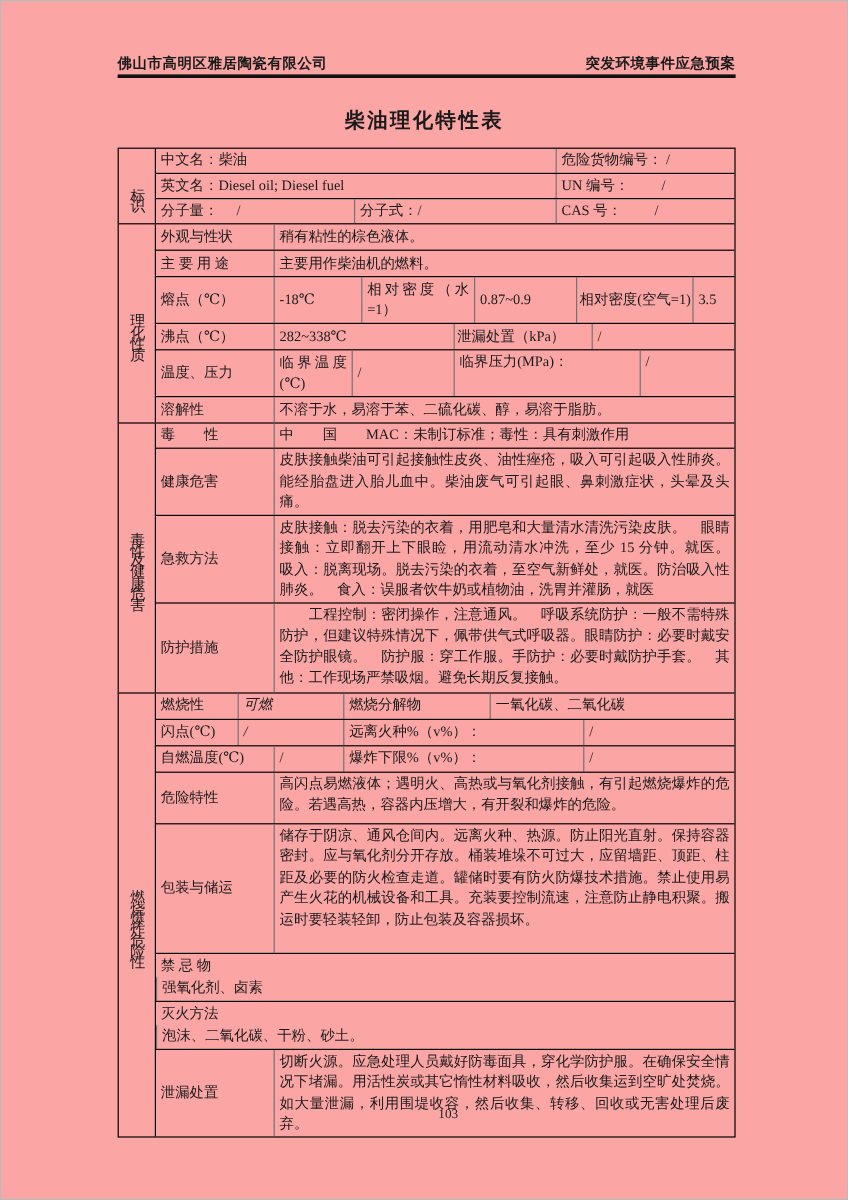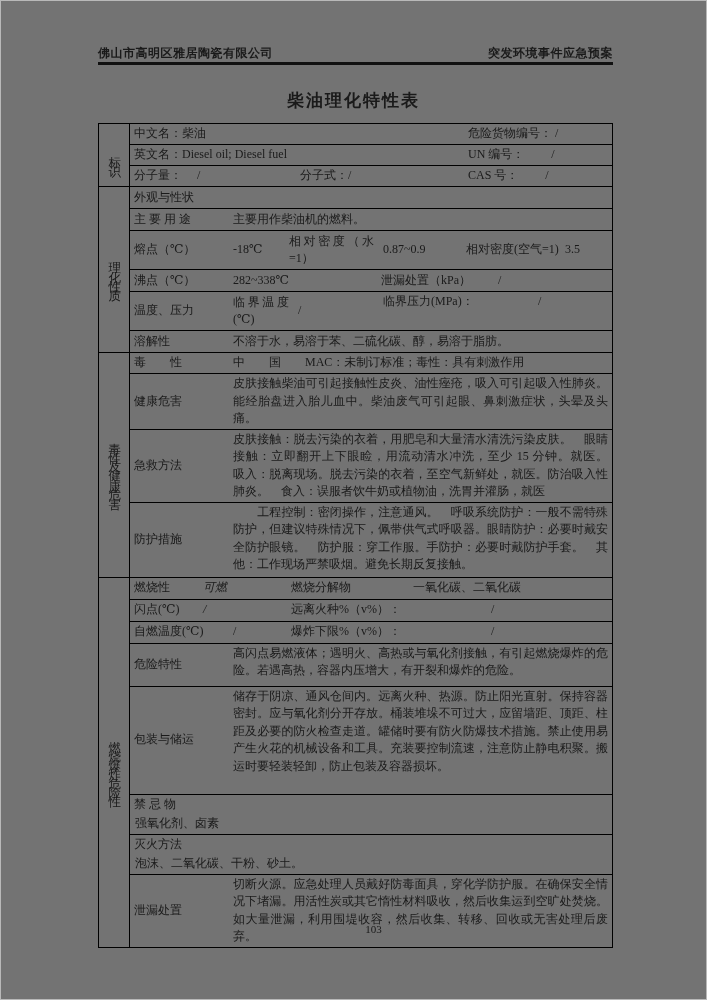--- a/index.html
+++ b/index.html
@@ -1,18 +1,18 @@
 <!DOCTYPE html>
 <html><head>
 <meta charset="utf-8">
 <style>
   html,body { margin:0; padding:0; background:#e8e8e8; }
   .page {
     position:relative; width:705px; height:998px; margin:0 auto;
-    background:#737373; border:1px solid #b9b9b9; box-sizing:content-box;
+    background:#fca5a5; border:1px solid #b9b9b9; box-sizing:content-box;
     font-family:"Liberation Serif","DejaVu Serif",serif; color:#1a1a1a;
   }
   .hdr {
     position:absolute; top:44px; left:97px; width:515px;
     display:flex; justify-content:space-between;
     font-size:12px; font-weight:bold; letter-spacing:0.5px;
   }
   .hdr-rule { position:absolute; top:61px; left:97px; width:515px; height:3px; background:#111; }
   .title {
     position:absolute; top:88px; left:0; width:100%; margin:0;
@@ -39,21 +39,21 @@
   }
   .tr .td:first-child { border-left:none; }
   .fill { flex:1 1 auto; }
   .cv { display:flex; align-items:center; }
   .jt { text-align:justify; }
   .tight { padding-left:2px; padding-right:1px; }
   .h20 { min-height:20px; } .h21 { min-height:21px; } .h22 { min-height:22px;flex-direction:column; }
   .h38 { min-height:38px; } .h42 { min-height:42px; } .h64 { min-height:64px; }
   .h70 { min-height:70px; } .h74 { min-height:74px; } .h107 { min-height:107px; }
   .w56 { width:56px; } .w58 { width:58px; } .w65 { width:65px; } .w68 { width:68px; }
-  .w85 { width:85px; } .w88 { width:88px;font-style:italic; } .w94 { width:94px; } .w97 { width:97px; }
+  .w85 { width:85px; } .w88 { width:88px;font-style:italic; } .w94 { width:94px;margin-left:17px; } .w97 { width:97px; }
   .w98 { width:98px; } .w115 { width:115px; } .w122 { width:122px; } .w150 { width:150px; }
   .w155 { width:155px; } .w165 { width:165px; } .w168 { width:168px; } .w200 { width:200px; }
   .w333 { width:333px; }
   .footer { position:absolute; top:922px; left:0; width:100%; text-align:center; font-size:11px;margin-left:20px; }
 </style>
 </head>
 <body>
 
 <div class="page">
 
@@ -88,20 +88,21 @@
       </div>
     </div>
 
     <div class="sec">
       <div class="sec-label">
         <span class="vtext">理化性质</span>
       </div>
       <div class="rows">
         <div class="tr h21">
           <div class="td w98 cv">外观与性状</div>
+          <div class="td fill cv">稍有粘性的棕色液体。</div>
         </div>
         <div class="tr h21">
           <div class="td w98 cv">主 要 用 途</div>
           <div class="td fill cv">主要用作柴油机的燃料。</div>
         </div>
         <div class="tr h38">
           <div class="td w98 cv">熔点（℃）</div>
           <div class="td w56 cv">-18℃</div>
           <div class="td w94 cv jt">相对密度（水=1）</div>
           <div class="td w85 cv">0.87~0.9</div>

